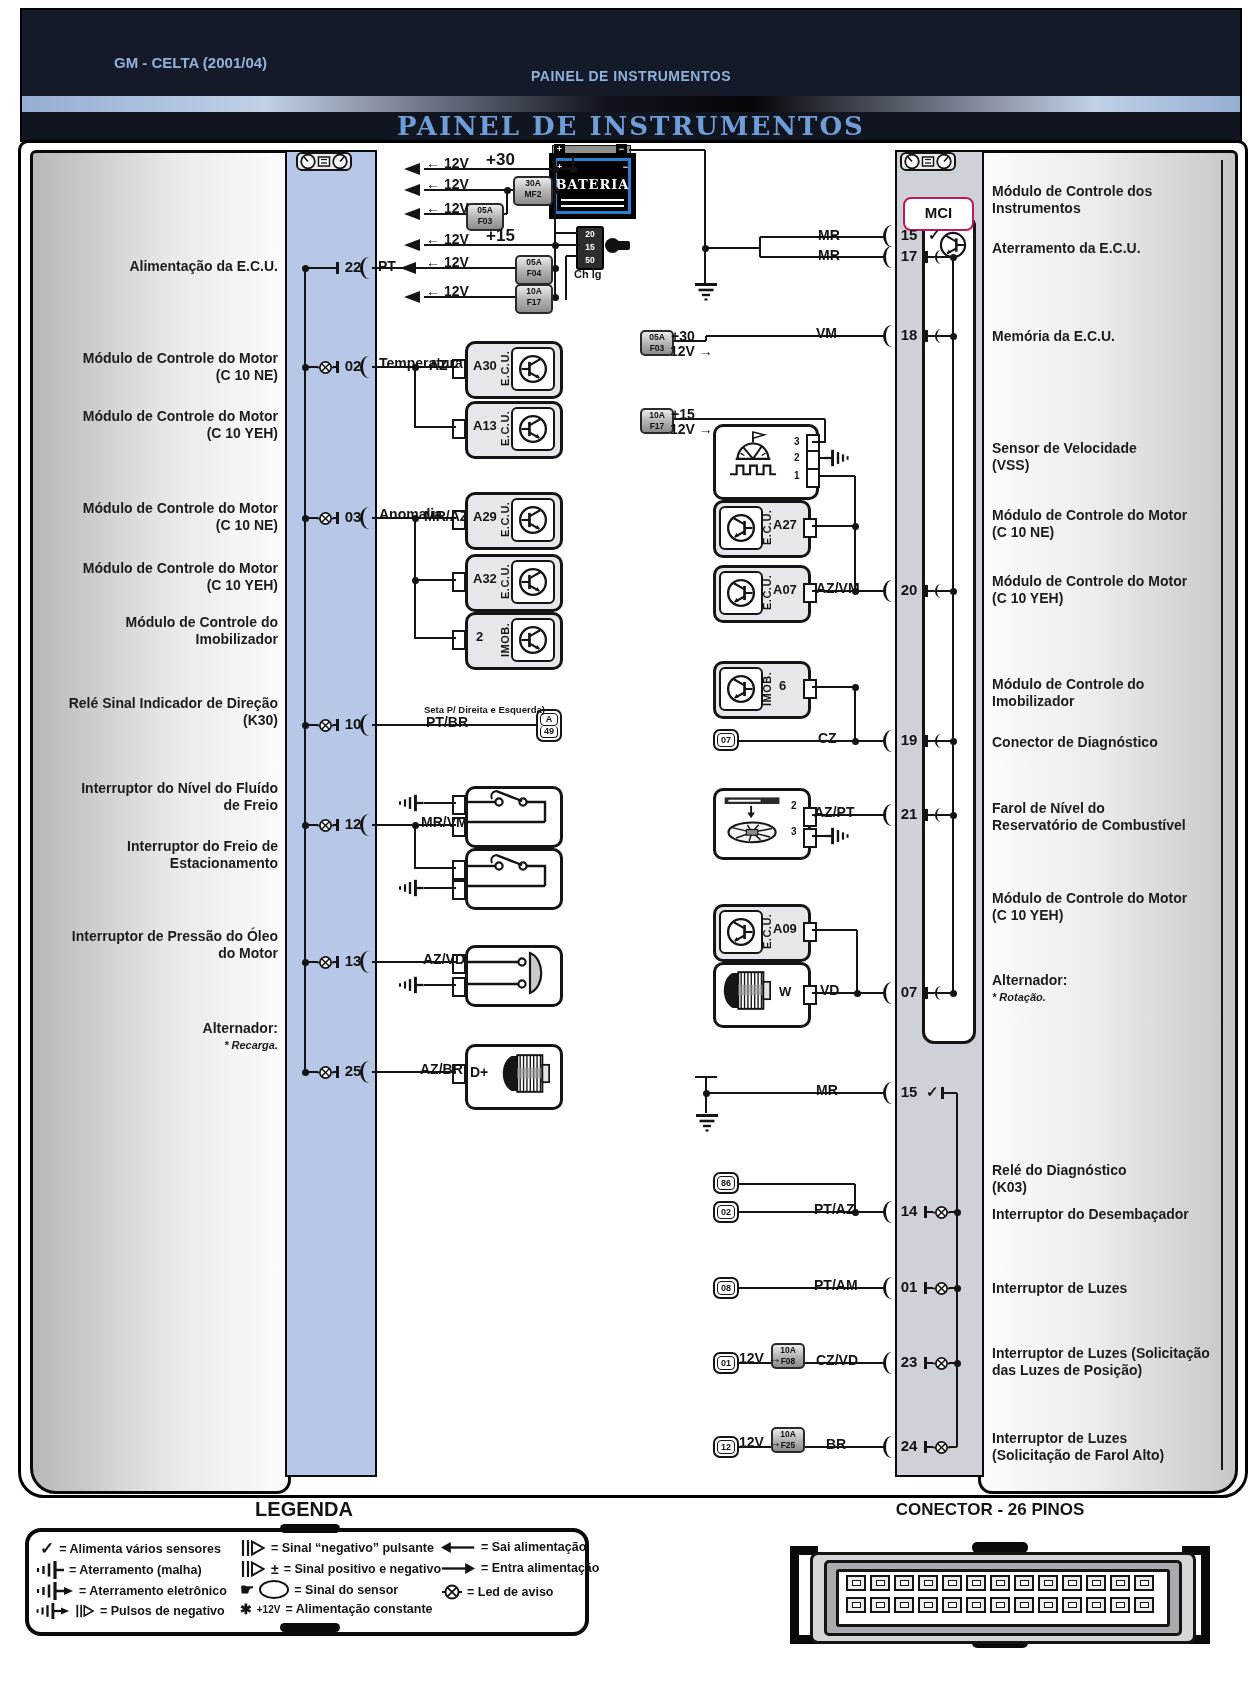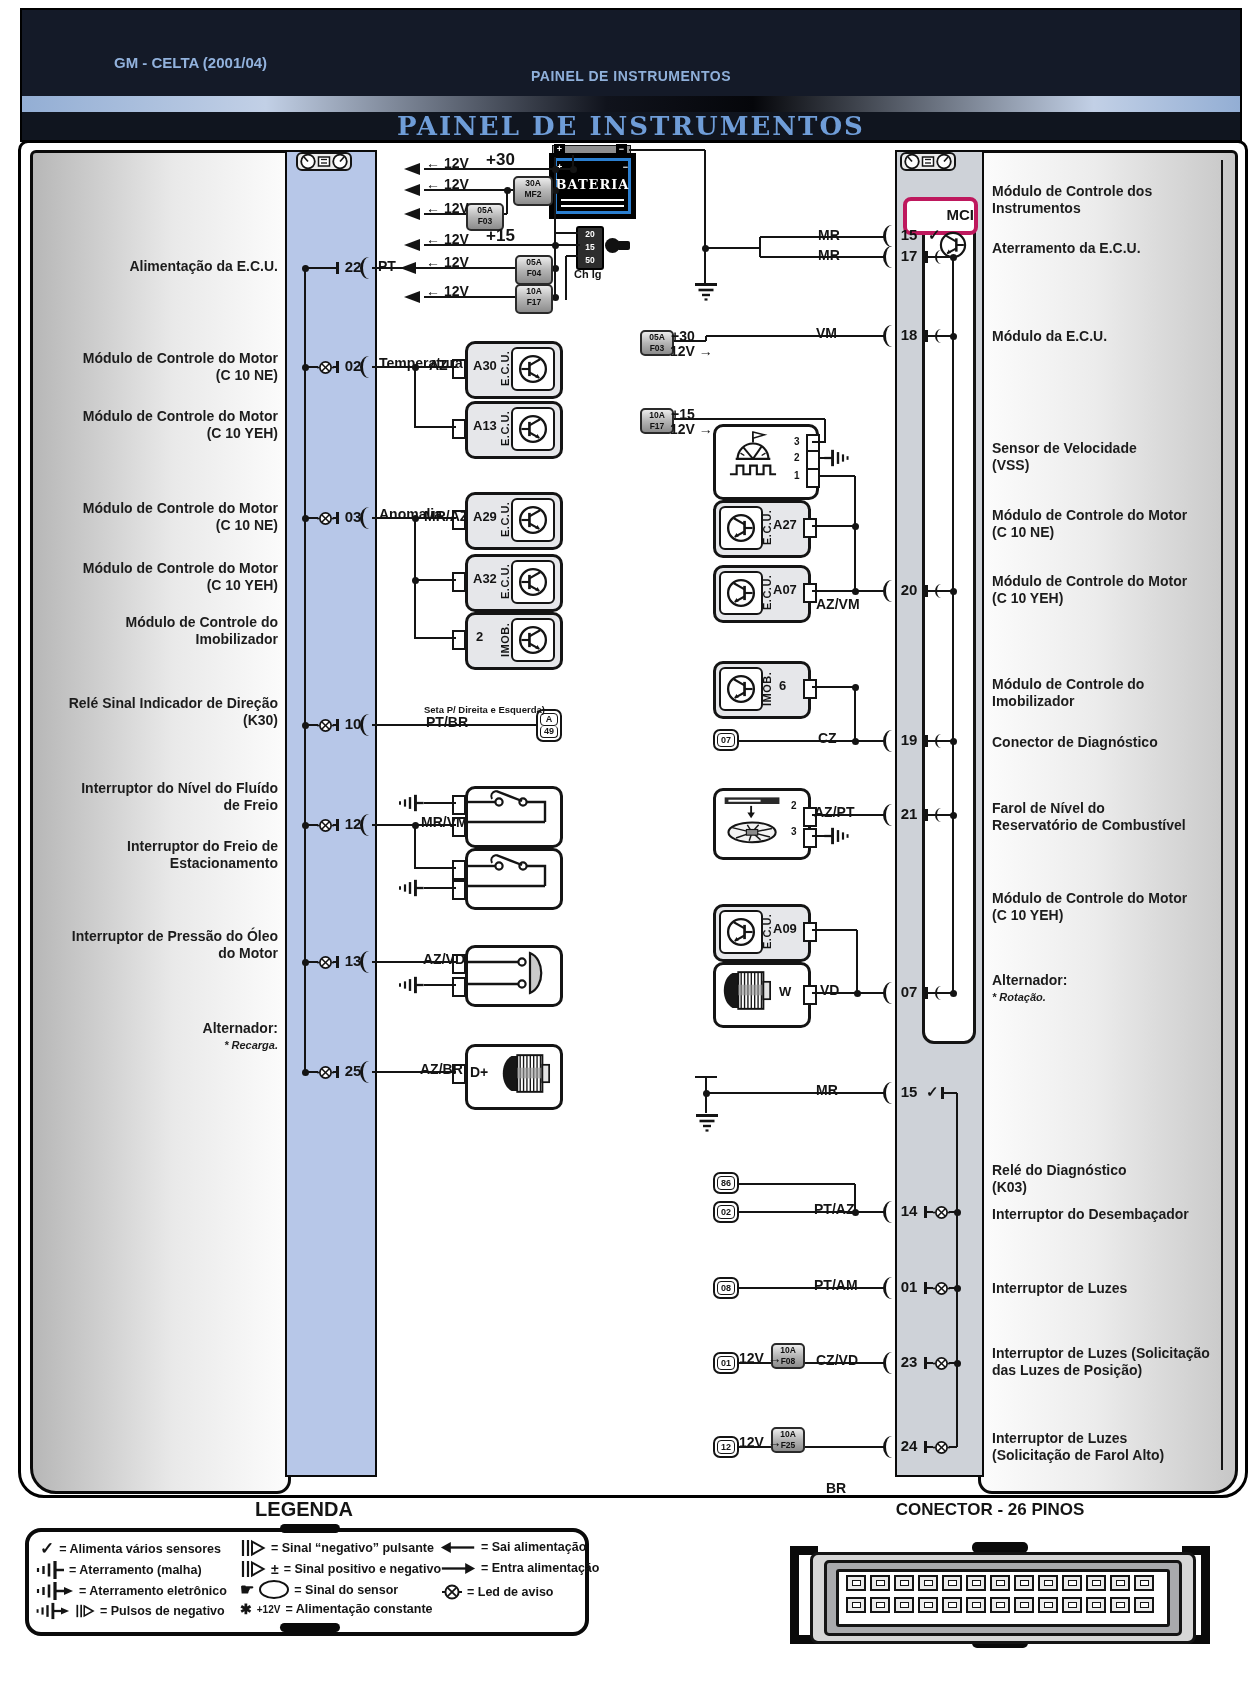--- a/index.html
+++ b/index.html
@@ -69,22 +69,22 @@
   .bat .nm{position:absolute;left:0;top:22px;width:100%;text-align:center;font-family:"DejaVu Serif",serif;
            font-weight:bold;font-size:13px;color:#fff;letter-spacing:1px}
   .bat .ln{position:absolute;left:10px;right:10px;height:2px;background:#fff}
   .batbar{position:absolute;left:552px;top:145px;width:77px;height:9px;background:#8f8f8f;border:1.5px solid #111}
   .term{position:absolute;width:11px;height:11px;background:#000;color:#fff;font-size:9px;font-weight:bold;
         text-align:center;line-height:11px}
   .chig{position:absolute;left:576px;top:226px;width:24px;height:40px;background:#2d2d2d;border:2px solid #000;
         border-radius:3px;color:#fff;font-size:8.5px;font-weight:bold;text-align:center;line-height:13px}
   
   .mcitall{position:absolute;left:922px;top:214px;width:48px;height:824px;background:#fff;border:3px solid #141414;border-radius:12px}
-  .mcibox{position:absolute;left:903px;top:197px;width:67px;height:30px;background:#fff;border:4px solid #be185d;
-          border-radius:8px;text-align:right;font-weight:bold;font-size:15px;line-height:28px}
+  .mcibox{position:absolute;left:903px;top:197px;width:67px;height:30px;background:#fff;border:2px solid #be185d;
+          border-radius:8px;text-align:center;font-weight:bold;font-size:15px;line-height:28px}
   
   .legend{position:absolute;left:25px;top:1528px;width:556px;height:100px;background:#fff;border:4px solid #0a0a0a;border-radius:16px}
   .bump{position:absolute;background:#0a0a0a;border-radius:5px}
   .li{position:absolute;display:flex;align-items:center;gap:5px;font-size:12.5px;font-weight:bold;white-space:nowrap}
   .oval{display:inline-block;width:26px;height:15px;border:2.5px solid #111;border-radius:50%}
   .bigch{font-size:17px;font-weight:bold}
   .hand{font-size:16px}
   .star{font-size:14px;font-weight:bold}
   .sectitle{position:absolute;text-align:center;font-weight:bold}
   
@@ -768,29 +768,29 @@
     <div class="wl" style="left: 379px; top: 506px;">Anomalia</div>
     <div class="wl" style="left: 424px; top: 508px;">MR/AZ</div>
     <div class="wl wl10" style="left: 424px; top: 704px;">Seta P/ Direita e Esquerda)</div>
     <div class="wl" style="left: 426px; top: 714px;">PT/BR</div>
     <div class="wl" style="left: 421px; top: 814px;">MR/VM</div>
     <div class="wl" style="left: 423px; top: 951px;">AZ/VD</div>
     <div class="wl" style="left: 420px; top: 1061px;">AZ/BR</div>
     <div class="wl" style="left: 818px; top: 227px;">MR</div>
     <div class="wl" style="left: 818px; top: 247px;">MR</div>
     <div class="wl" style="left: 816px; top: 325px;">VM</div>
-    <div class="wl" style="left: 816px; top: 596px;">AZ/VM</div>
+    <div class="wl" style="left: 816px; top: 580px;">AZ/VM</div>
     <div class="wl" style="left: 818px; top: 730px;">CZ</div>
     <div class="wl" style="left: 814px; top: 804px;">AZ/PT</div>
     <div class="wl" style="left: 820px; top: 982px;">VD</div>
     <div class="wl" style="left: 816px; top: 1082px;">MR</div>
     <div class="wl" style="left: 814px; top: 1201px;">PT/AZ</div>
     <div class="wl" style="left: 814px; top: 1277px;">PT/AM</div>
     <div class="wl" style="left: 816px; top: 1352px; text-align: center;">CZ/VD</div>
-    <div class="wl" style="left: 826px; top: 1436px; margin-top: 44px;">BR</div>
+    <div class="wl" style="left: 826px; top: 1436px;">BR</div>
     <div class="wl" style="left: 426px; top: 155px;">← 12V</div>
     <div class="wl" style="left: 426px; top: 176px;">← 12V</div>
     <div class="wl" style="left: 426px; top: 200px;">← 12V</div>
     <div class="wl" style="left: 426px; top: 231px;">← 12V</div>
     <div class="wl" style="left: 426px; top: 254px;">← 12V</div>
     <div class="wl" style="left: 426px; top: 283px;">← 12V</div>
     <div class="wl" style="left: 670px; top: 343px;">12V →</div>
     <div class="wl" style="left: 670px; top: 421px;">12V →</div>
     <div class="wl" style="left: 739px; top: 1350px;">12V →</div>
     <div class="wl" style="left: 739px; top: 1434px;">12V →</div>
@@ -953,21 +953,21 @@
 de Freio</div>
     <div class="pl r" style="left: 36px; top: 838px;">Interruptor do Freio de
 Estacionamento</div>
     <div class="pl r" style="left: 36px; top: 928px;">Interruptor de Pressão do Óleo
 do Motor</div>
     <div class="pl r" style="left: 36px; top: 1020px;">Alternador:</div>
     <div class="pl r note" style="left: 36px; top: 1039px;">* Recarga.</div>
     <div class="pl l" style="left: 992px; top: 183px;">Módulo de Controle dos
 Instrumentos</div>
     <div class="pl l" style="left: 992px; top: 240px;">Aterramento da E.C.U.</div>
-    <div class="pl l" style="left: 992px; top: 328px;">Módulo da E.C.U.</div>
+    <div class="pl l" style="left: 992px; top: 328px;">Memória da E.C.U.</div>
     <div class="pl l" style="left: 992px; top: 440px;">Sensor de Velocidade
 (VSS)</div>
     <div class="pl l" style="left: 992px; top: 507px;">Módulo de Controle do Motor
 (C 10 NE)</div>
     <div class="pl l" style="left: 992px; top: 573px;">Módulo de Controle do Motor
 (C 10 YEH)</div>
     <div class="pl l" style="left: 992px; top: 676px;">Módulo de Controle do
 Imobilizador</div>
     <div class="pl l" style="left: 992px; top: 734px;">Conector de Diagnóstico</div>
     <div class="pl l" style="left: 992px; top: 800px;">Farol de Nível do

